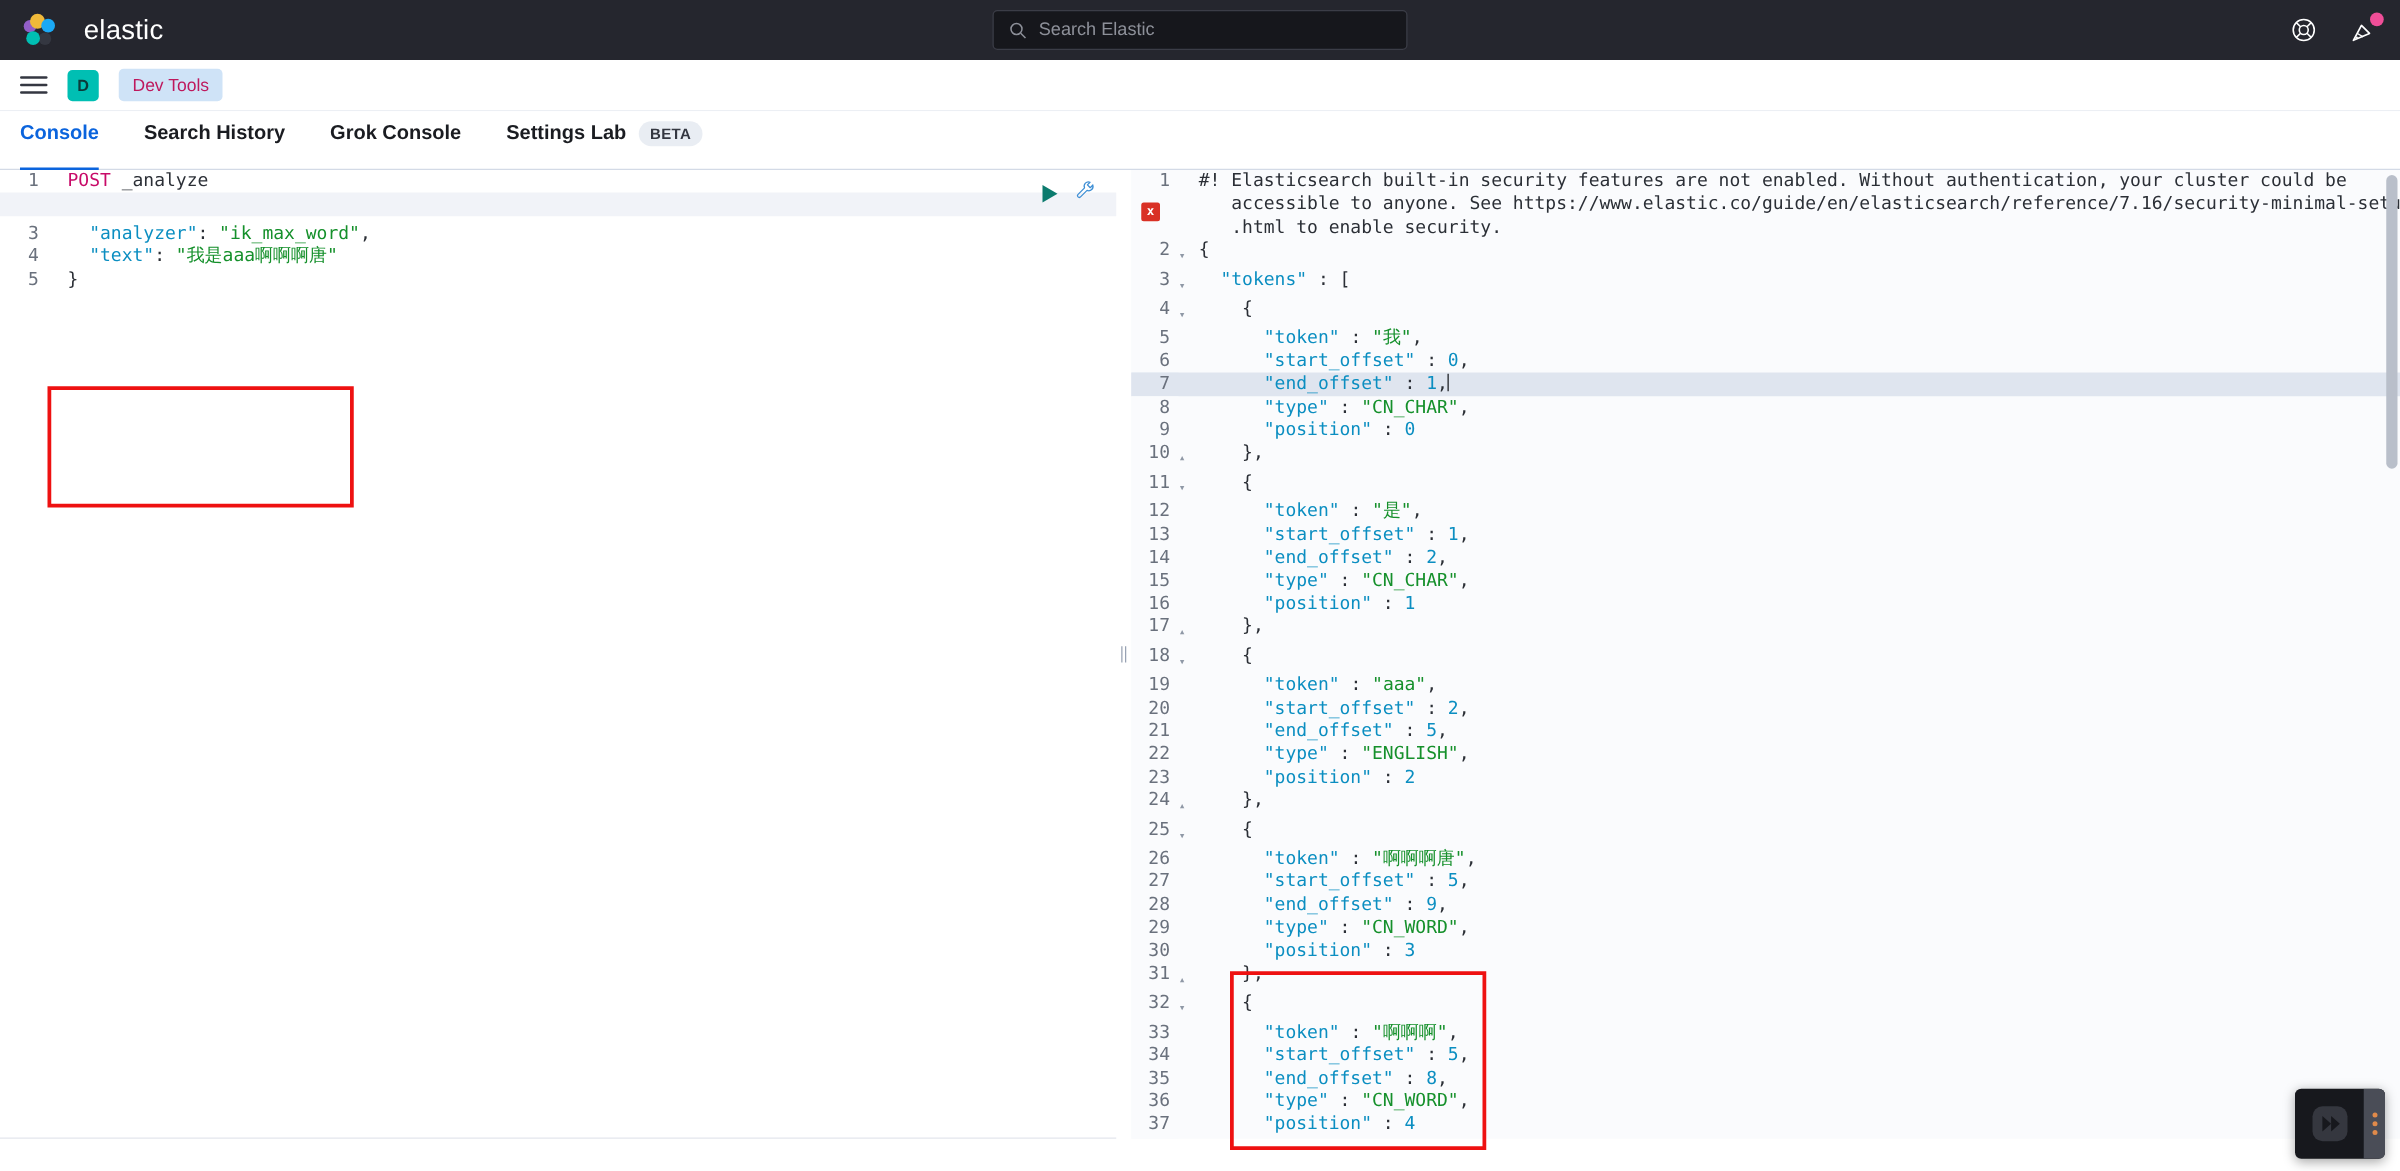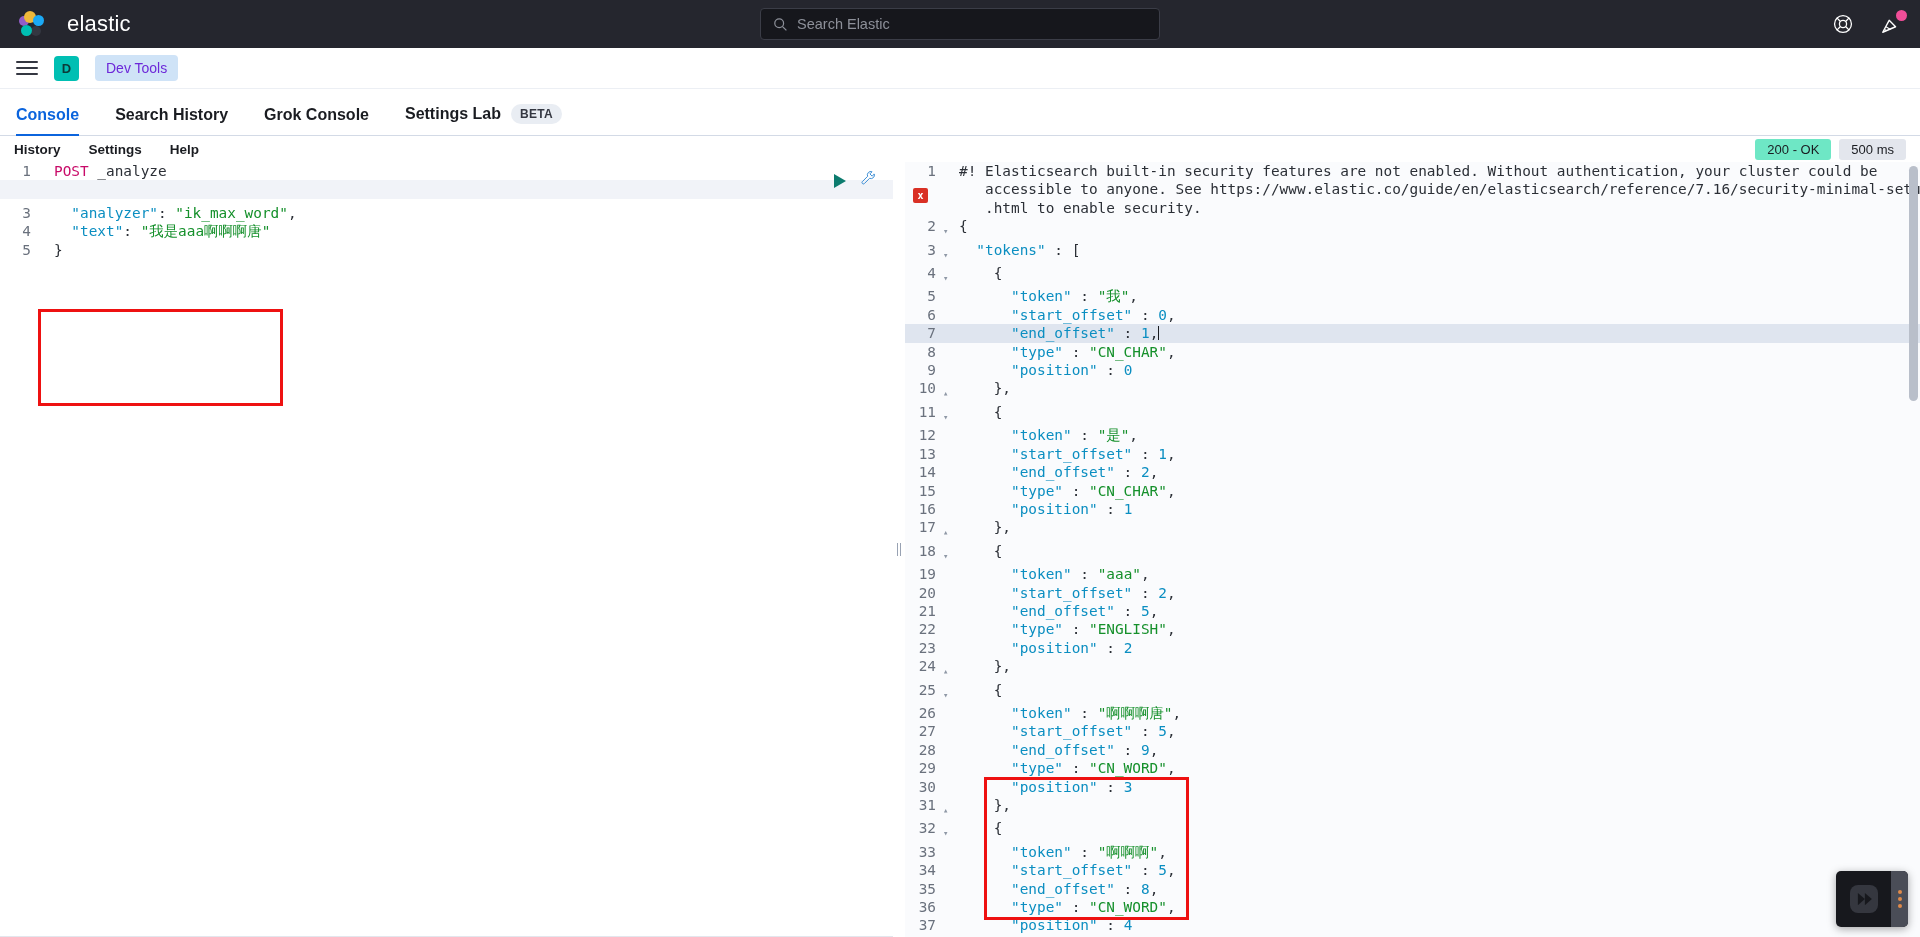--- a/index.html
+++ b/index.html
@@ -19,21 +19,21 @@
   .elastic-logo { width: 27px; height: 27px; position: relative; }
   .elastic-logo i { position: absolute; border-radius: 50%; display: block; }
   .el-y { width: 12px; height: 12px; background: #f0b93a; top: 0;  left: 6px; }
   .el-b { width: 11px; height: 11px; background: #1ba9f5; top: 4px; left: 15px; }
   .el-g { width: 11px; height: 11px; background: #00bfb3; top: 14px; left: 3px; }
   .el-p { width: 10px; height: 10px; background: #925ec7; top: 5px; left: 1px; }
   .el-n { width: 10px; height: 10px; background: #343741; top: 15px; left: 13px; }
 
   .global-search {
     position: absolute; left: 50%; transform: translateX(-50%);
-    width: 400px; height: 32px; background: #16171c;
+    width: 332px; height: 32px; background: #16171c;
     border: 1px solid #3b3d47; border-radius: 4px;
     display: flex; align-items: center; gap: 9px; padding: 0 12px;
   }
   .global-search .ph { color: #8d9099; font-size: 14.5px; }
   .hdr-right { margin-left: auto; display: flex; align-items: center; gap: 26px; }
   .hdr-icon { position: relative; width: 22px; height: 22px; cursor: pointer; }
   .badge-dot {
     position: absolute; top: -3px; right: -5px; width: 11px; height: 11px;
     border-radius: 50%; background: #f04e98;
   }
@@ -44,27 +44,27 @@
     gap: 16px; padding: 0 16px; border-bottom: 1px solid #eceff4;
   }
   .hamburger { width: 22px; display: flex; flex-direction: column; gap: 4px; cursor: pointer; }
   .hamburger span { display: block; height: 2px; background: #343741; border-radius: 1px; }
   .space-avatar {
     width: 25px; height: 25px; border-radius: 4px; background: #00bfb3;
     color: #0b3b39; font-size: 13px; font-weight: 600;
     display: flex; align-items: center; justify-content: center;
   }
   .crumb {
-    background: #cfe3f7; color: #6d28d9; font-size: 14px; font-weight: 500;
+    background: #cfe3f7; color: #be185d; font-size: 14px; font-weight: 500;
     padding: 5px 11px; border-radius: 4px; cursor: pointer;
   }
 
   
   .tabs-row {
-    height: 47px; display: flex; align-items: flex-end; gap: 36px;
+    height: 47px; display: flex; gap: 36px;
     padding: 0 16px; border-bottom: 1px solid #d3dae6; background: #fff;
   }
   .tab {
     font-size: 16px; font-weight: 700; color: #1a1c21; padding-bottom: 11px;
     cursor: pointer; position: relative; display: flex; align-items: center; gap: 10px;
   }
   .tab.active { color: #0b64dd; }
   .tab.active::after {
     content: ""; position: absolute; left: 0; right: 0; bottom: -1px;
     height: 2px; background: #0b64dd;
@@ -248,29 +248,20 @@
     <span>Grok Console</span>
   </div>
   <div class="tab">
     <span>Settings Lab</span>
     <span class="beta-pill">BETA</span>
   </div>
 </div>
 
 <div class="console-wrap">
 
-  <div class="sub-toolbar">
-    <span class="sub-link">History</span>
-    <span class="sub-link">Settings</span>
-    <span class="sub-link">Help</span>
-    <span class="status-group">
-      <span class="pill-ok">200 - OK</span>
-      <span class="pill-ms">500 ms</span>
-    </span>
-  </div>
 
   <div class="panels">
 
     <div class="panel-left">
       <div class="band" style="top:18.4px;"></div>
       <div class="editor" id="request-editor"><div class="gutter-line"><span class="ln">1</span><span class="fold"></span><span class="code"><span class="k-method">POST</span><span class="k-punct"> </span><span class="k-url">_analyze</span></span></div><div class="gutter-line"><span class="ln">2</span><span class="fold">▾</span><span class="code"><span class="k-punct">{</span><span class="caret"></span></span></div><div class="gutter-line"><span class="ln">3</span><span class="fold"></span><span class="code"><span class="k-punct">  </span><span class="k-key">"analyzer"</span><span class="k-punct">: </span><span class="k-str">"ik_max_word"</span><span class="k-punct">,</span></span></div><div class="gutter-line"><span class="ln">4</span><span class="fold"></span><span class="code"><span class="k-punct">  </span><span class="k-key">"text"</span><span class="k-punct">: </span><span class="k-str">"我是aaa啊啊啊唐"</span></span></div><div class="gutter-line"><span class="ln">5</span><span class="fold"></span><span class="code"><span class="k-punct">}</span></span></div></div>
 
       <div class="req-actions">
         <span class="play-tri"></span>
         <span>

